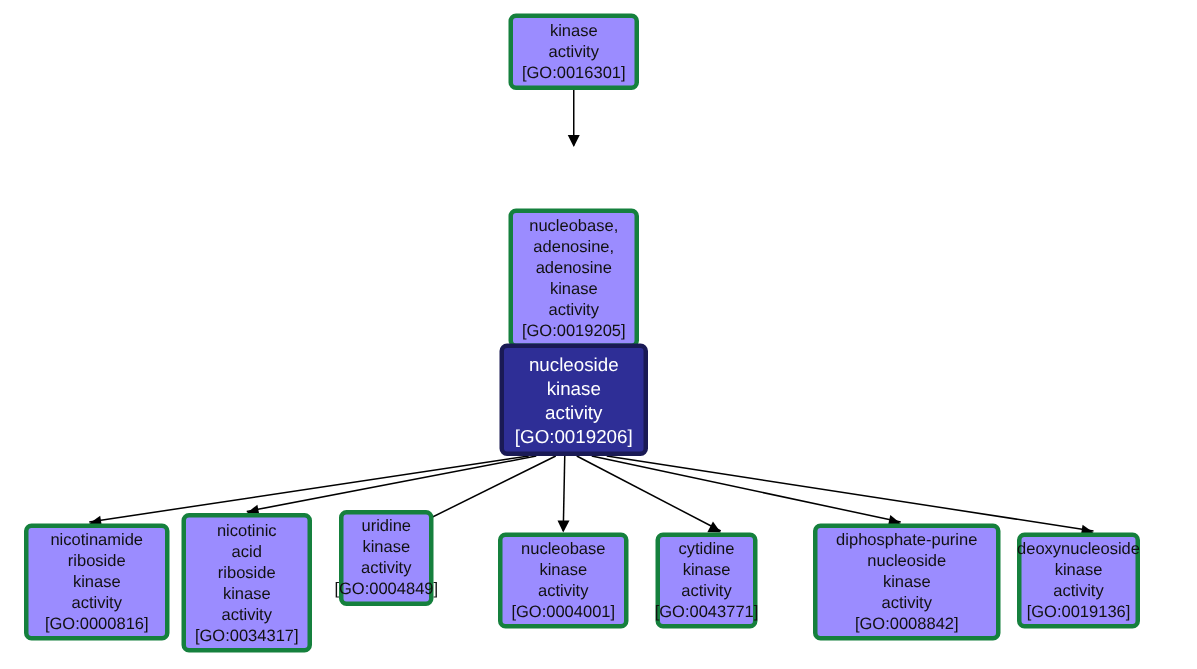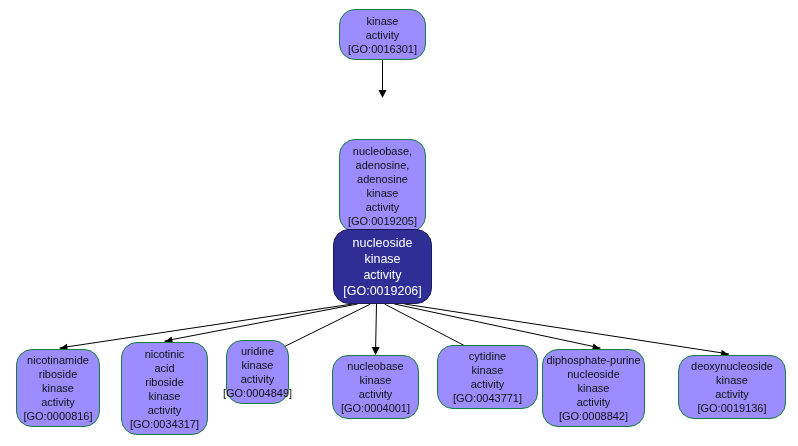--- a/index.html
+++ b/index.html
@@ -1,20 +1,20 @@
 <!DOCTYPE html>
 <html><head>
 <meta charset="utf-8">
 <style>
   html, body { margin: 0; padding: 0; background: #ffffff; }
   body { width: 798px; height: 446px; position: relative; overflow: hidden;
          font-family: "Liberation Sans", "DejaVu Sans", sans-serif; }
   #edges { position: absolute; left: 0; top: 0; width: 798px; height: 446px; }
-  .node { position: absolute; box-sizing: border-box; border: 1px solid #15803d;
-          border-radius: 16px; background: #9b8cff; color: #111;
+  .node { position: absolute; box-sizing: border-box; border: 3px solid #15803d;
+          border-radius: 5px; background: #9b8cff; color: #111;
           font-size: 11px; line-height: 14px; text-align: center;
           display: flex; flex-direction: column; justify-content: center; align-items: center; }
   .node.focus { background: #2e2e96; color: #ffffff; font-size: 12.5px; line-height: 16px; border-color: #1a1a55; }
   .node span { display: block; white-space: nowrap; }
 </style>
 </head>
 <body>
 
 <svg id="edges" xmlns="http://www.w3.org/2000/svg">
     <line x1="382.5" y1="60" x2="382.5" y2="97" stroke="#000000" stroke-width="1"></line>
@@ -49,21 +49,21 @@
       <span>kinase</span>
       <span>activity</span>
       <span>[GO:0019205]</span>
     </div>
     <div class="node focus" style="left: 333px; top: 229px; width: 99px; height: 75px;">
       <span>nucleoside</span>
       <span>kinase</span>
       <span>activity</span>
       <span>[GO:0019206]</span>
     </div>
-    <div class="node" style="left: 16px; top: 349px; width: 84px; height: 78px;">
+    <div class="node" style="left: 16px; top: 349px; width: 97px; height: 78px;">
       <span>nicotinamide</span>
       <span>riboside</span>
       <span>kinase</span>
       <span>activity</span>
       <span>[GO:0000816]</span>
     </div>
     <div class="node" style="left: 121px; top: 342px; width: 87px; height: 93px;">
       <span>nicotinic</span>
       <span>acid</span>
       <span>riboside</span>
@@ -76,32 +76,32 @@
       <span>kinase</span>
       <span>activity</span>
       <span>[GO:0004849]</span>
     </div>
     <div class="node" style="left: 332px; top: 355px; width: 87px; height: 64px;">
       <span>nucleobase</span>
       <span>kinase</span>
       <span>activity</span>
       <span>[GO:0004001]</span>
     </div>
-    <div class="node" style="left: 437px; top: 345px; width: 101px; height: 64px;">
+    <div class="node" style="left: 437px; top: 355px; width: 68px; height: 64px;">
       <span>cytidine</span>
       <span>kinase</span>
       <span>activity</span>
       <span>[GO:0043771]</span>
     </div>
-    <div class="node" style="left: 542px; top: 349px; width: 103px; height: 78px;">
+    <div class="node" style="left: 542px; top: 349px; width: 125px; height: 78px;">
       <span>diphosphate-purine</span>
       <span>nucleoside</span>
       <span>kinase</span>
       <span>activity</span>
       <span>[GO:0008842]</span>
     </div>
-    <div class="node" style="left: 678px; top: 355px; width: 108px; height: 64px;">
+    <div class="node" style="left: 678px; top: 355px; width: 82px; height: 64px;">
       <span>deoxynucleoside</span>
       <span>kinase</span>
       <span>activity</span>
       <span>[GO:0019136]</span>
     </div>
   </div>
 
 </body></html>

